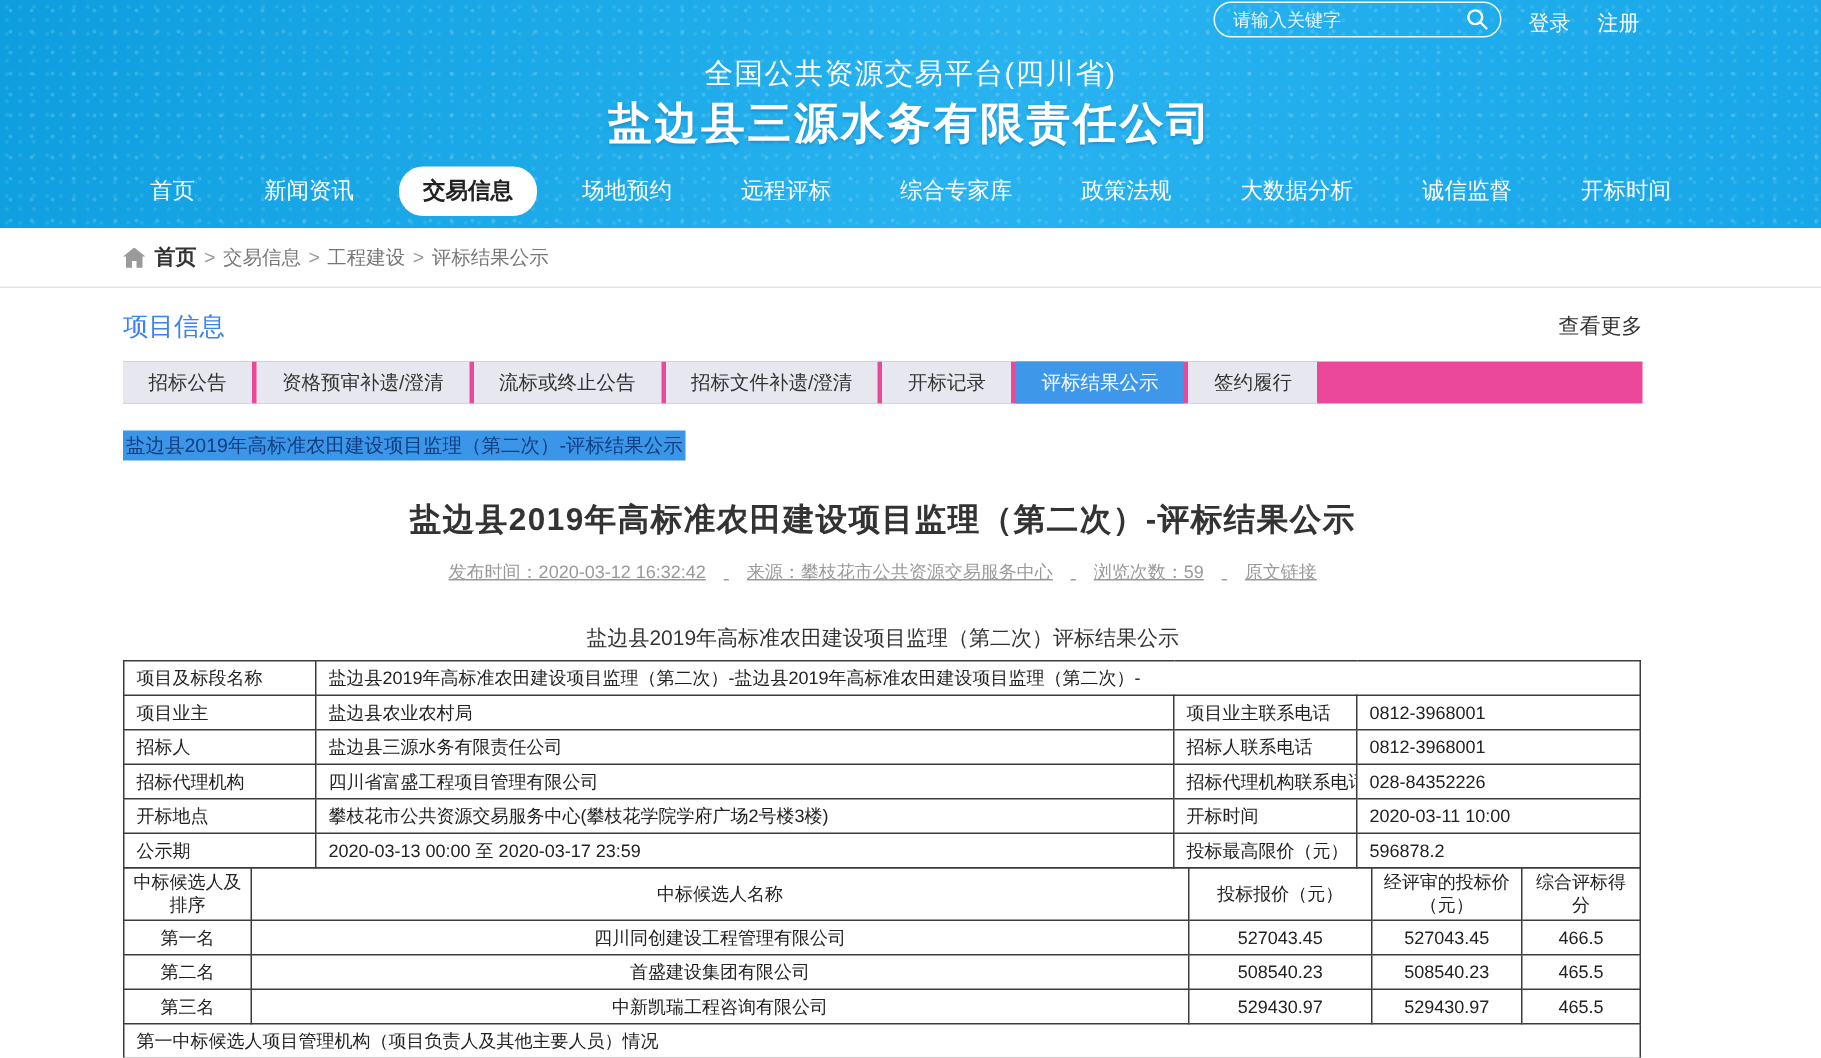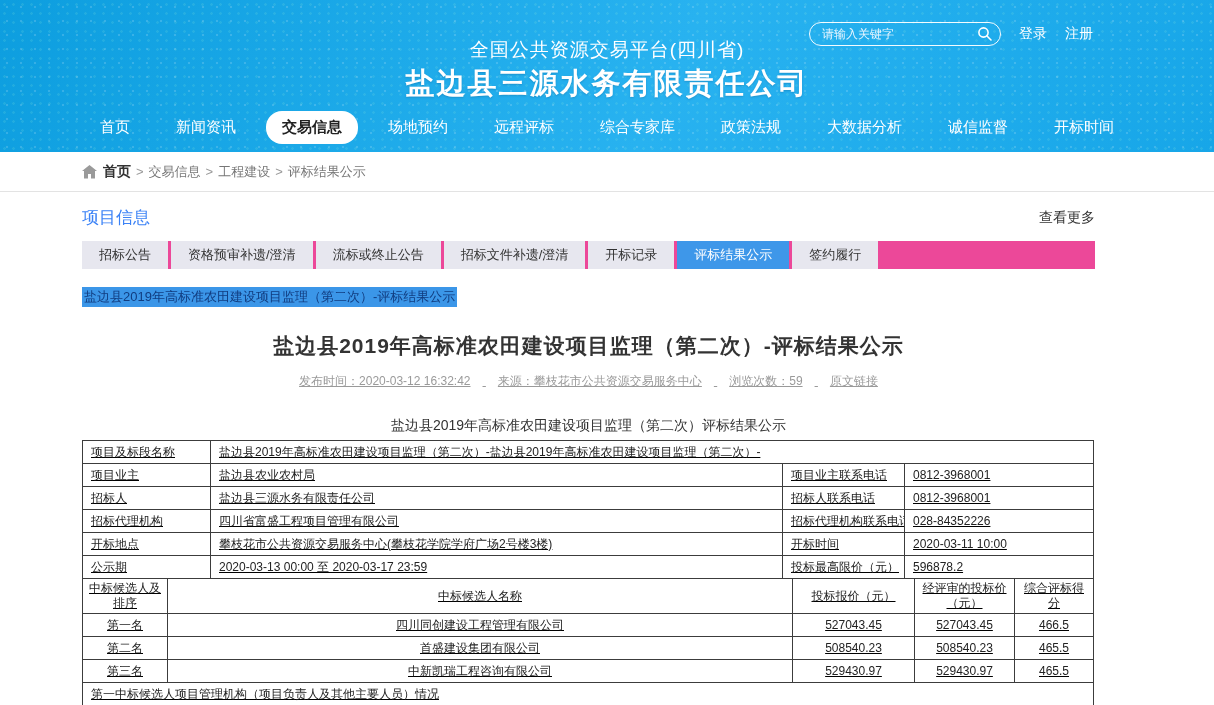--- a/index.html
+++ b/index.html
@@ -8,21 +8,21 @@
 
   
   .site-header{
     height:152px; position:relative; color:#fff;
     background-image:
       radial-gradient(rgba(255,255,255,0.16) 1px, transparent 1.6px),
       radial-gradient(rgba(170,255,210,0.12) 1px, transparent 1.6px),
       linear-gradient(115deg,#0d9edf 0%,#28b2f0 55%,#17a6e8 100%);
     background-size:14px 14px, 9px 9px, 100% 100%;
   }
-  .topbar{ position:absolute; top:22px; right:121px; display:flex; align-items:center; gap:18px; }
+  .topbar{ position:absolute; top:1px; right:121px; display:flex; align-items:flex-end; gap:18px; }
   .searchbox{ display:flex; align-items:center; width:192px; height:24px;
     border:1px solid rgba(255,255,255,0.95); border-radius:13px; padding:0 8px 0 12px; }
   .searchbox input{ flex:1; background:transparent; border:none; outline:none;
     color:#fff; font-size:12px; }
   .searchbox input::placeholder{ color:#eaf7ff; }
   .search-icon svg{ display:block; }
   .top-link{ color:#fff; font-size:14px; text-decoration:none; cursor:pointer; }
 
   .site-titles{ text-align:center; padding-top:40px; line-height:1; }
   .site-subtitle{ font-size:19px; letter-spacing:1px; }
@@ -61,21 +61,21 @@
 
   .article-title{ margin-top:25px; text-align:center; font-size:21px; font-weight:bold;
     color:#333; letter-spacing:1px; }
 
   .article-meta{ margin-top:13px; text-align:center; font-size:12px; color:#9a9a9a;text-decoration:underline; }
   .article-meta span{ margin:0 12px; }
   .article-meta .orig{ cursor:pointer; }
 
   .table-title{ margin-top:27px; text-align:center; font-size:14px; color:#333; }
 
-  table{ border-collapse:collapse; width:1011px; margin-top:5px; table-layout:fixed;text-decoration:underline; }
+  table{ border-collapse:collapse; width:1011px; margin-top:5px; table-layout:fixed; }
   td,th{ border:1px solid #3c3c3c; font-size:12px; color:#222; font-weight:normal;
     padding:0 8px; height:23px; overflow:hidden; white-space:nowrap; }
   .info-table td.lbl{ text-align:left; }
   .cand-table{ margin-top:-1px; }
   .cand-table th{ text-align:center; height:35px; white-space:normal; line-height:15px; padding:2px 4px; }
   .cand-table td{ text-align:center; }
   .cand-table td.partial{ text-align:left; white-space:normal; }
 </style>
 </head>
 <body>

